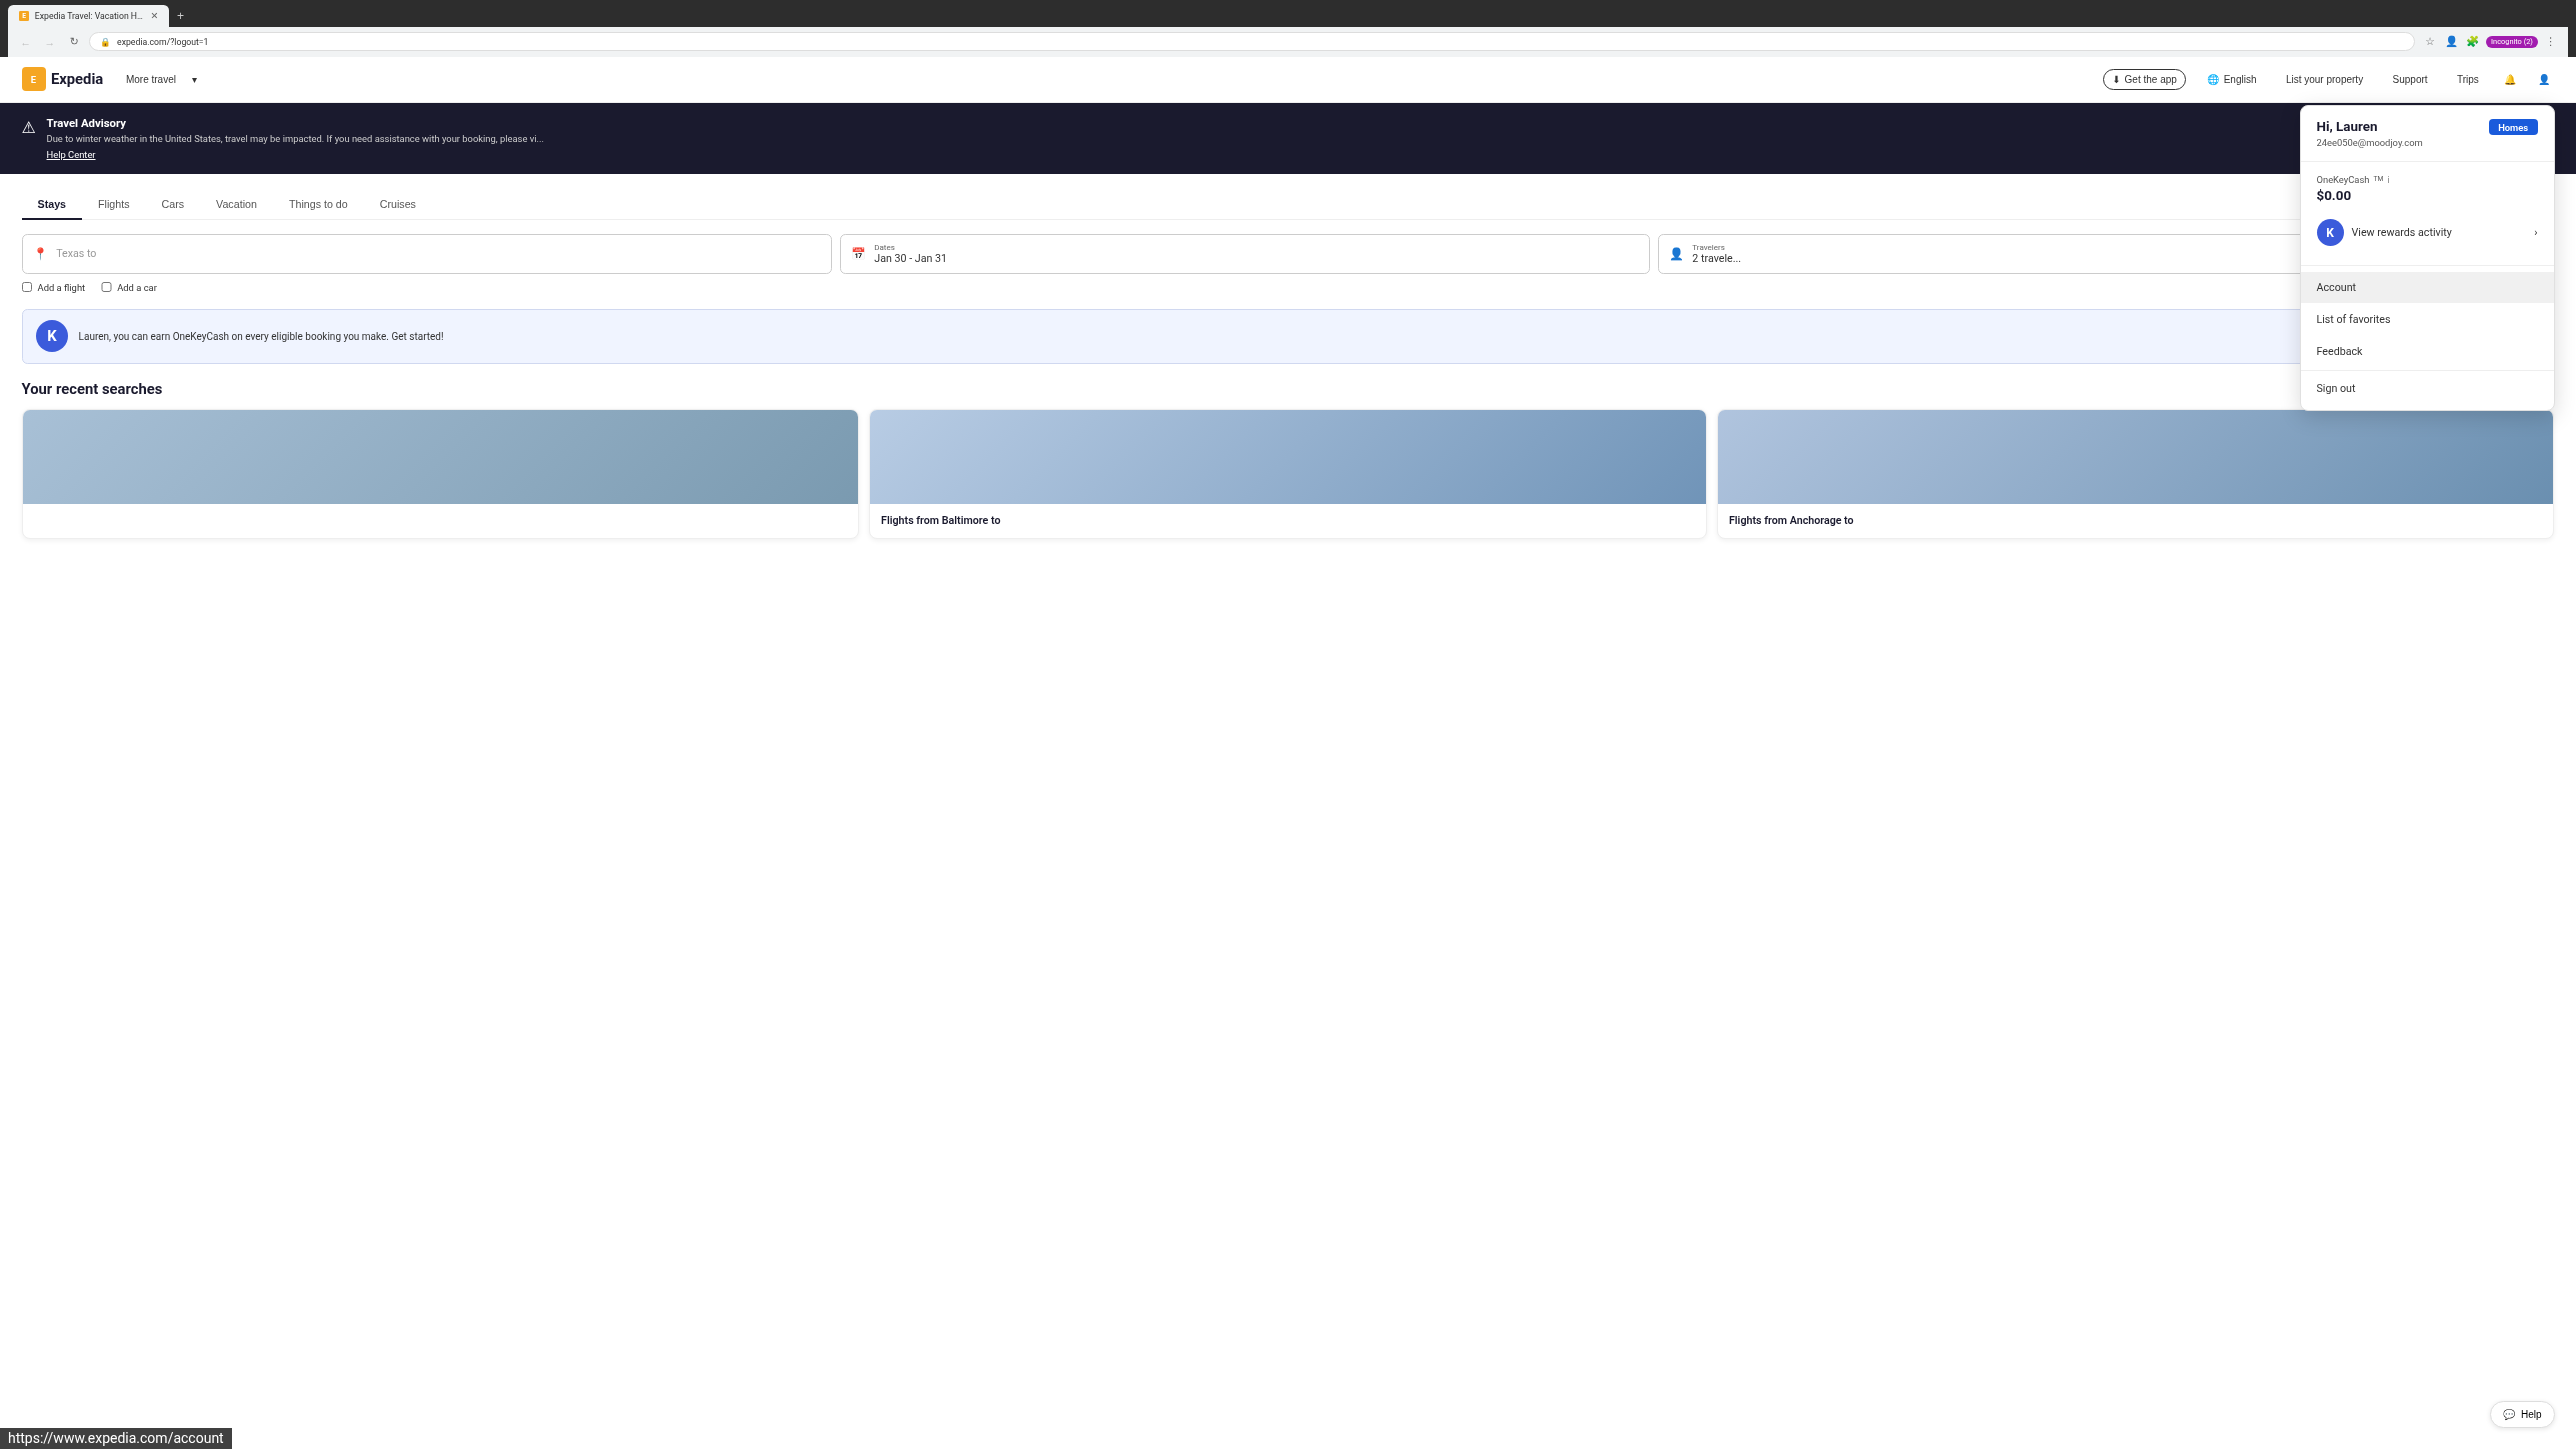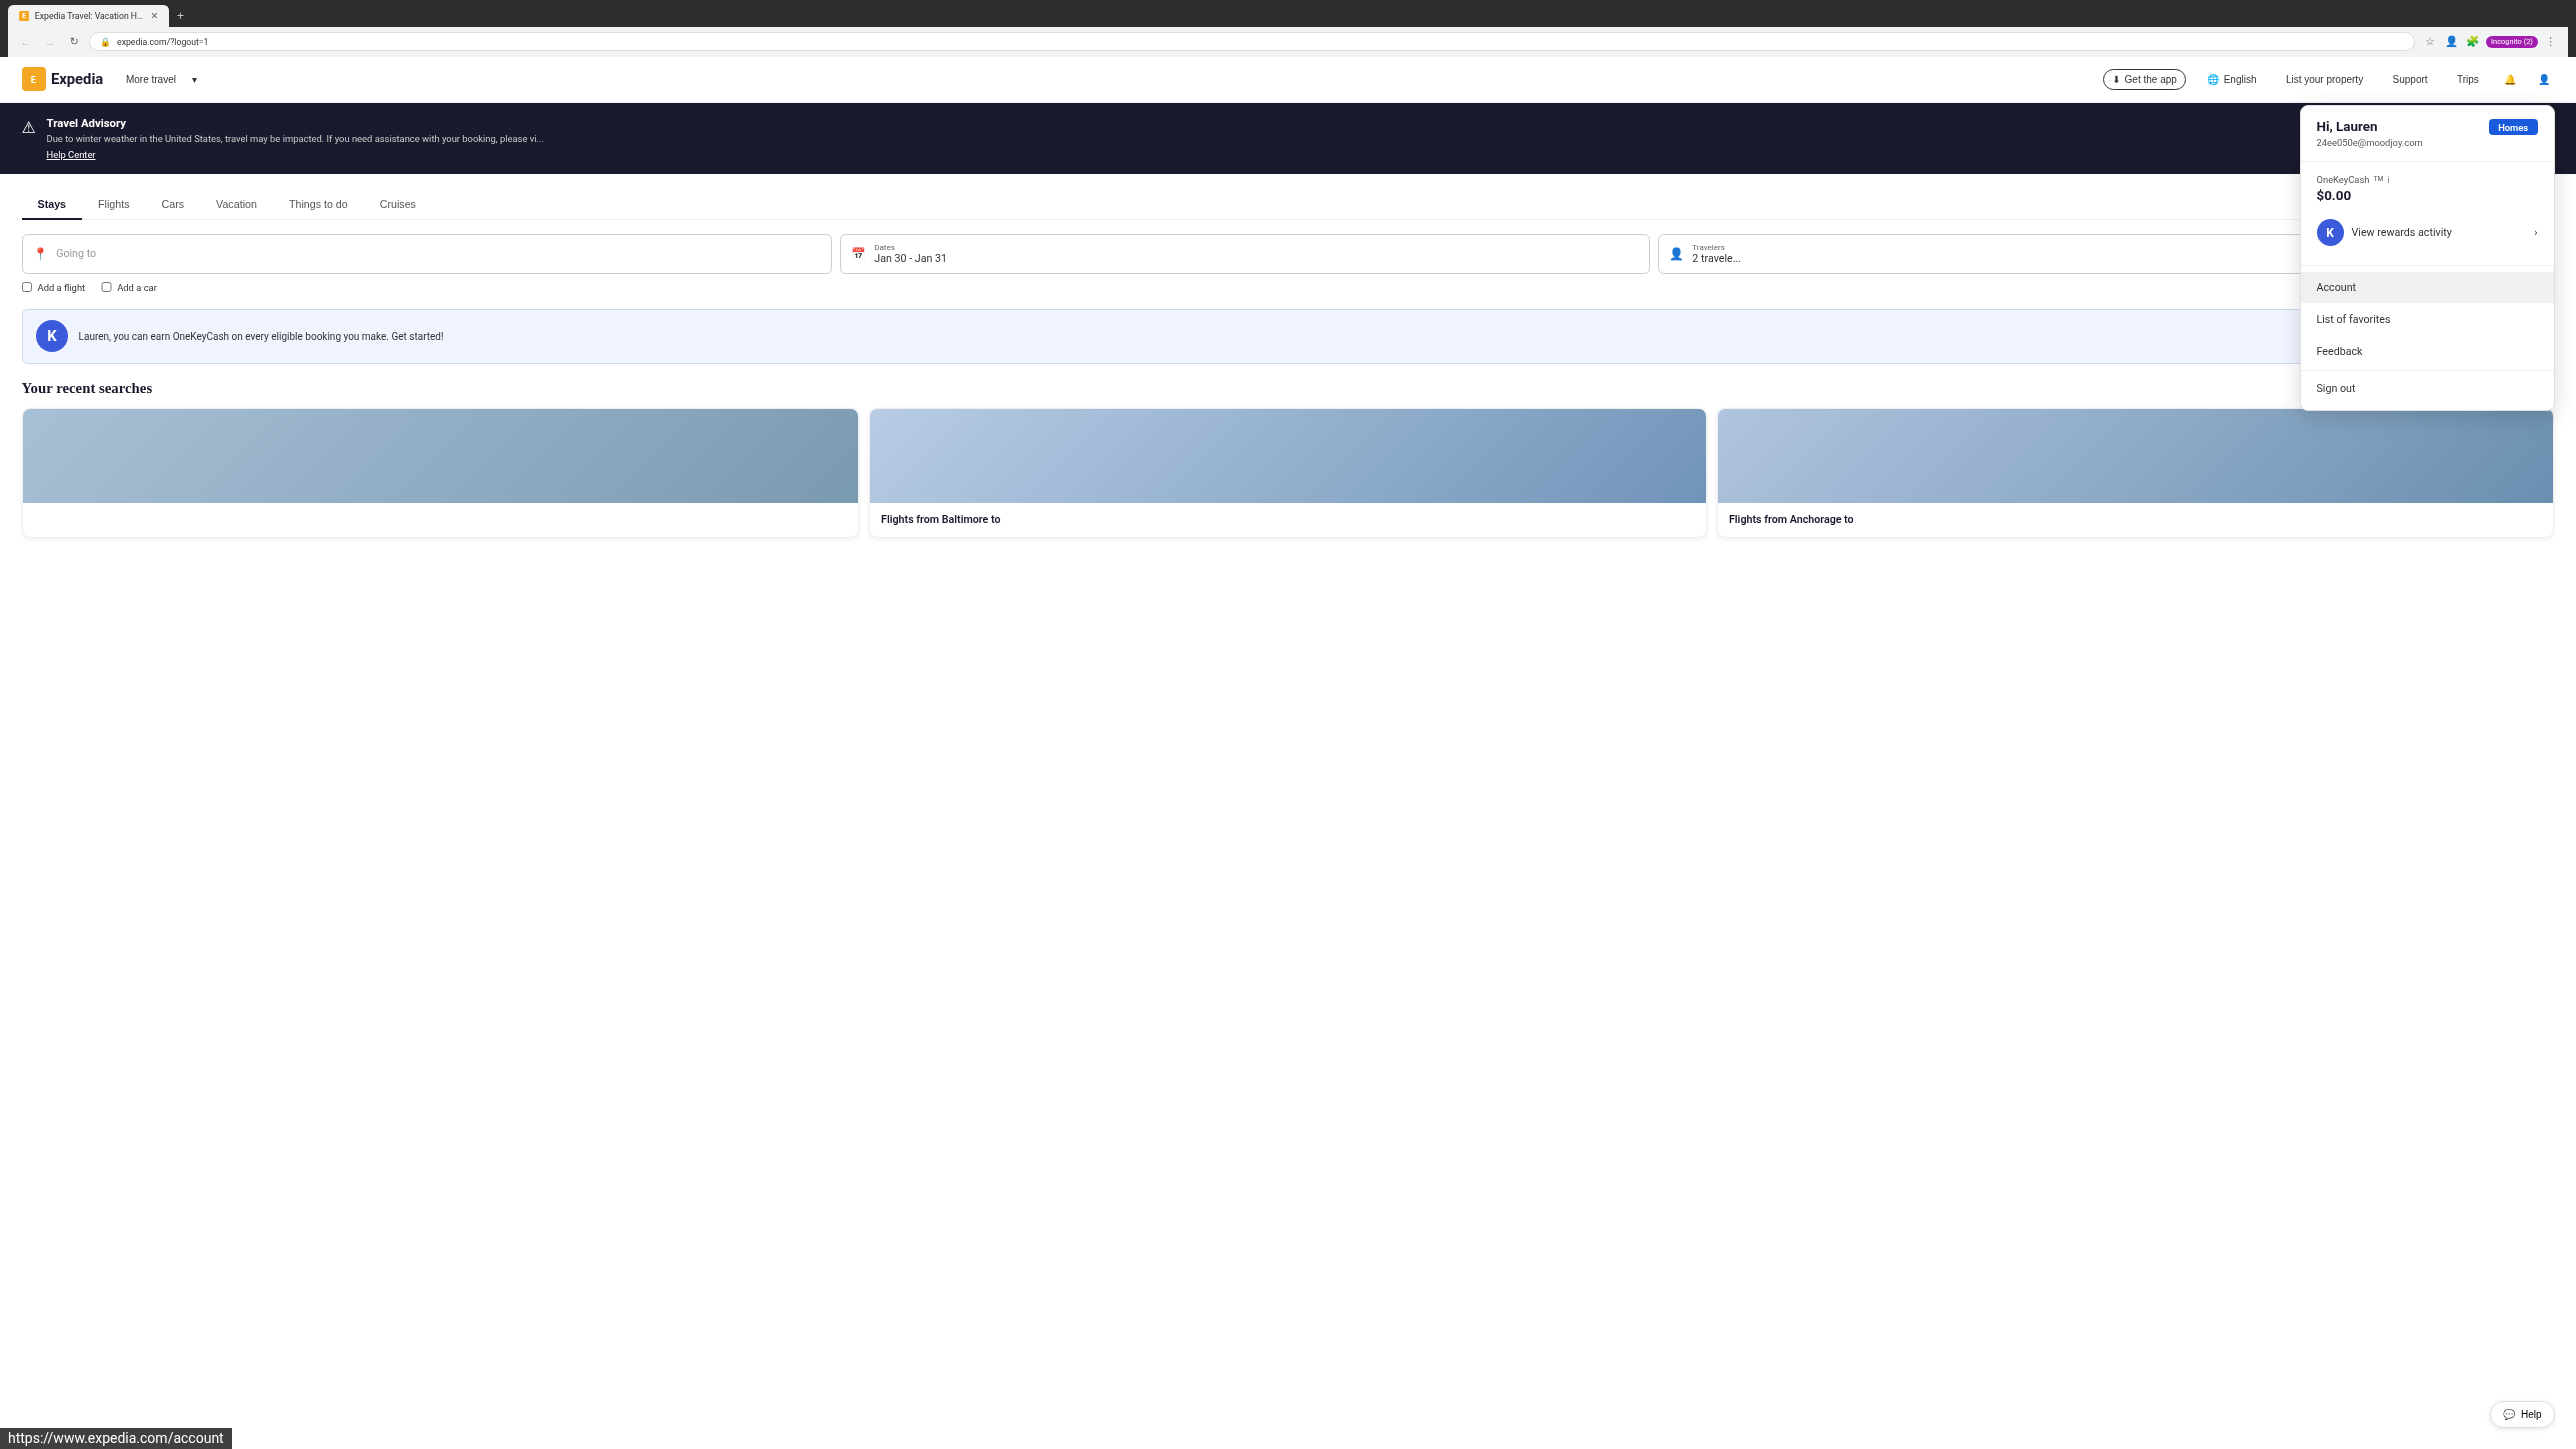--- a/index.html
+++ b/index.html
@@ -370,21 +370,20 @@
 
     
     .recent-searches {
       padding: 0 21.5px 21.5px;
     }
     .section-title {
       font-size: 14.8px;
       font-weight: 700;
       color: #1a1a2e;
       margin-bottom: 10.7px;
-      font-family: Liberation Serif, serif;
     }
     .search-cards {
       display: flex;
       gap: 10.7px;
     }
     .search-card {
       flex: 1;
       border: 0.7px solid #eee;
       border-radius: 8px;
       overflow: hidden;
@@ -676,21 +675,21 @@
       <button class="search-tab">Cars</button>
       <button class="search-tab">Vacation</button>
       <button class="search-tab">Things to do</button>
       <button class="search-tab">Cruises</button>
     </div>
 
     <div class="search-inputs">
       <div class="search-input-group">
         <span class="search-input-icon">📍</span>
         <div class="search-input-text">
-          <div class="search-input-placeholder">Going to</div>
+          <div class="search-input-placeholder">Texas to</div>
         </div>
       </div>
       <div class="search-input-group">
         <span class="search-input-icon">📅</span>
         <div class="search-input-text">
           <div class="search-input-label">Dates</div>
           <div class="search-input-value">Jan 30 - Jan 31</div>
         </div>
       </div>
       <div class="search-input-group">

